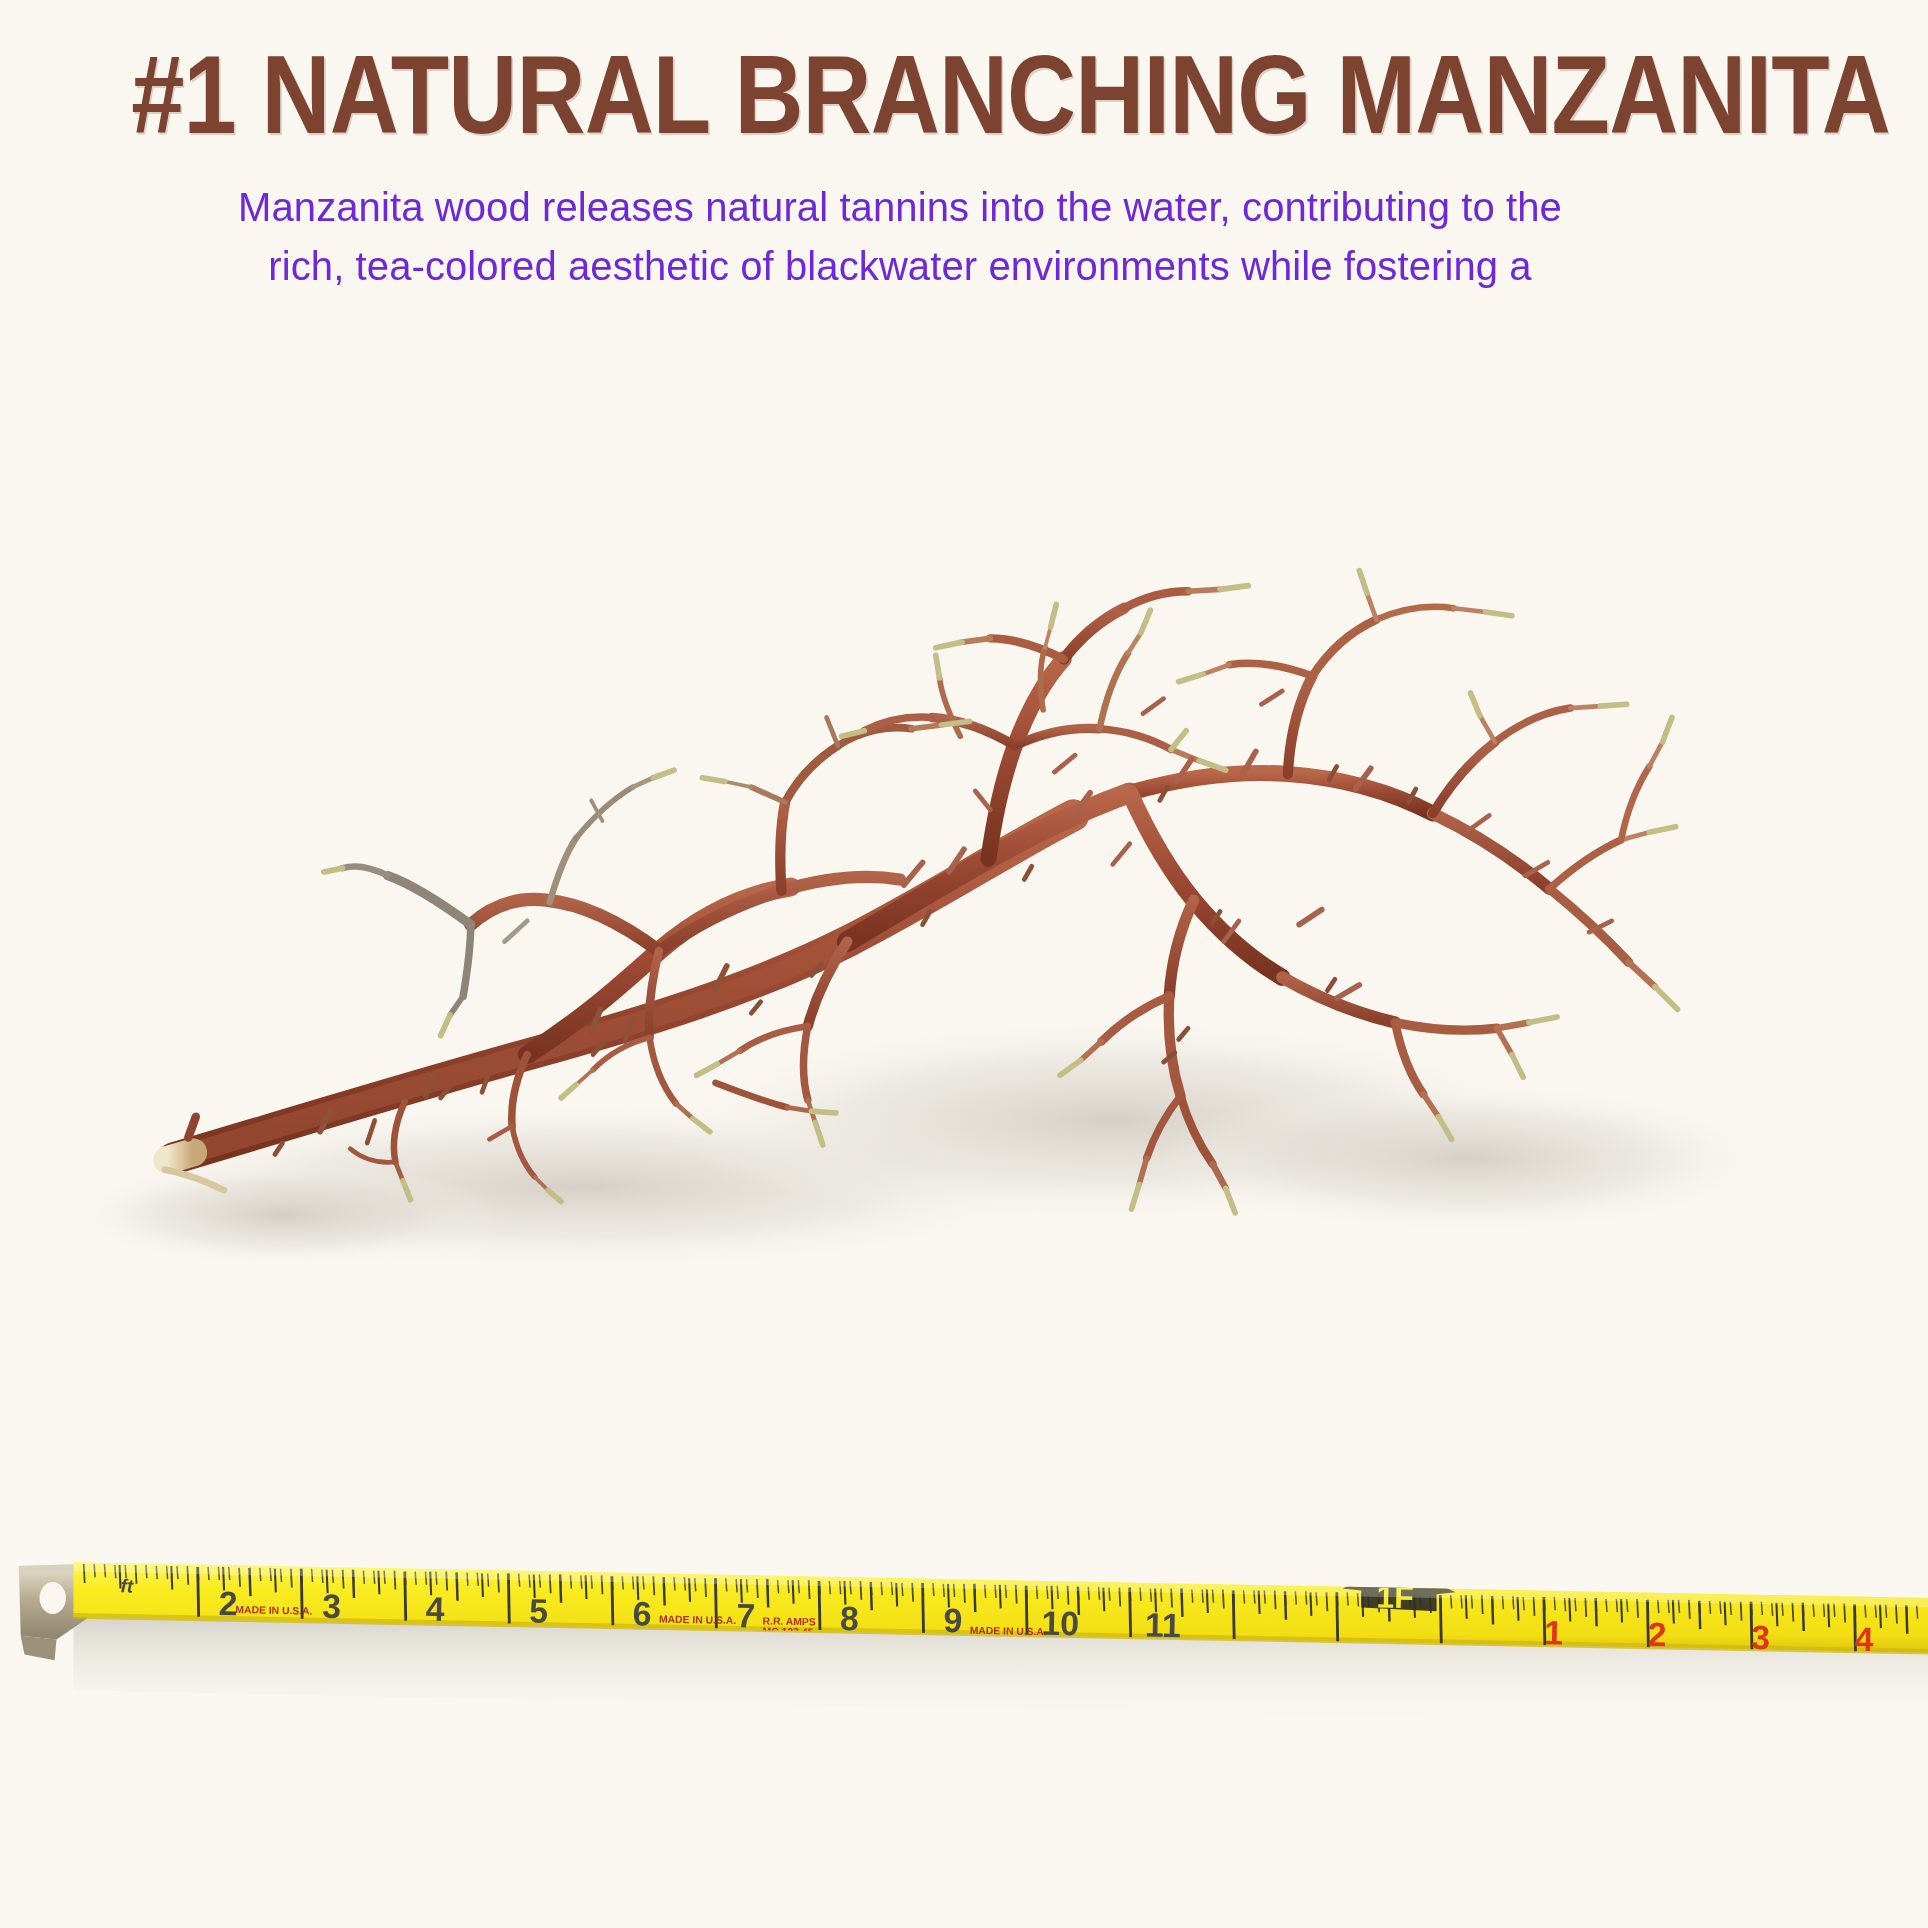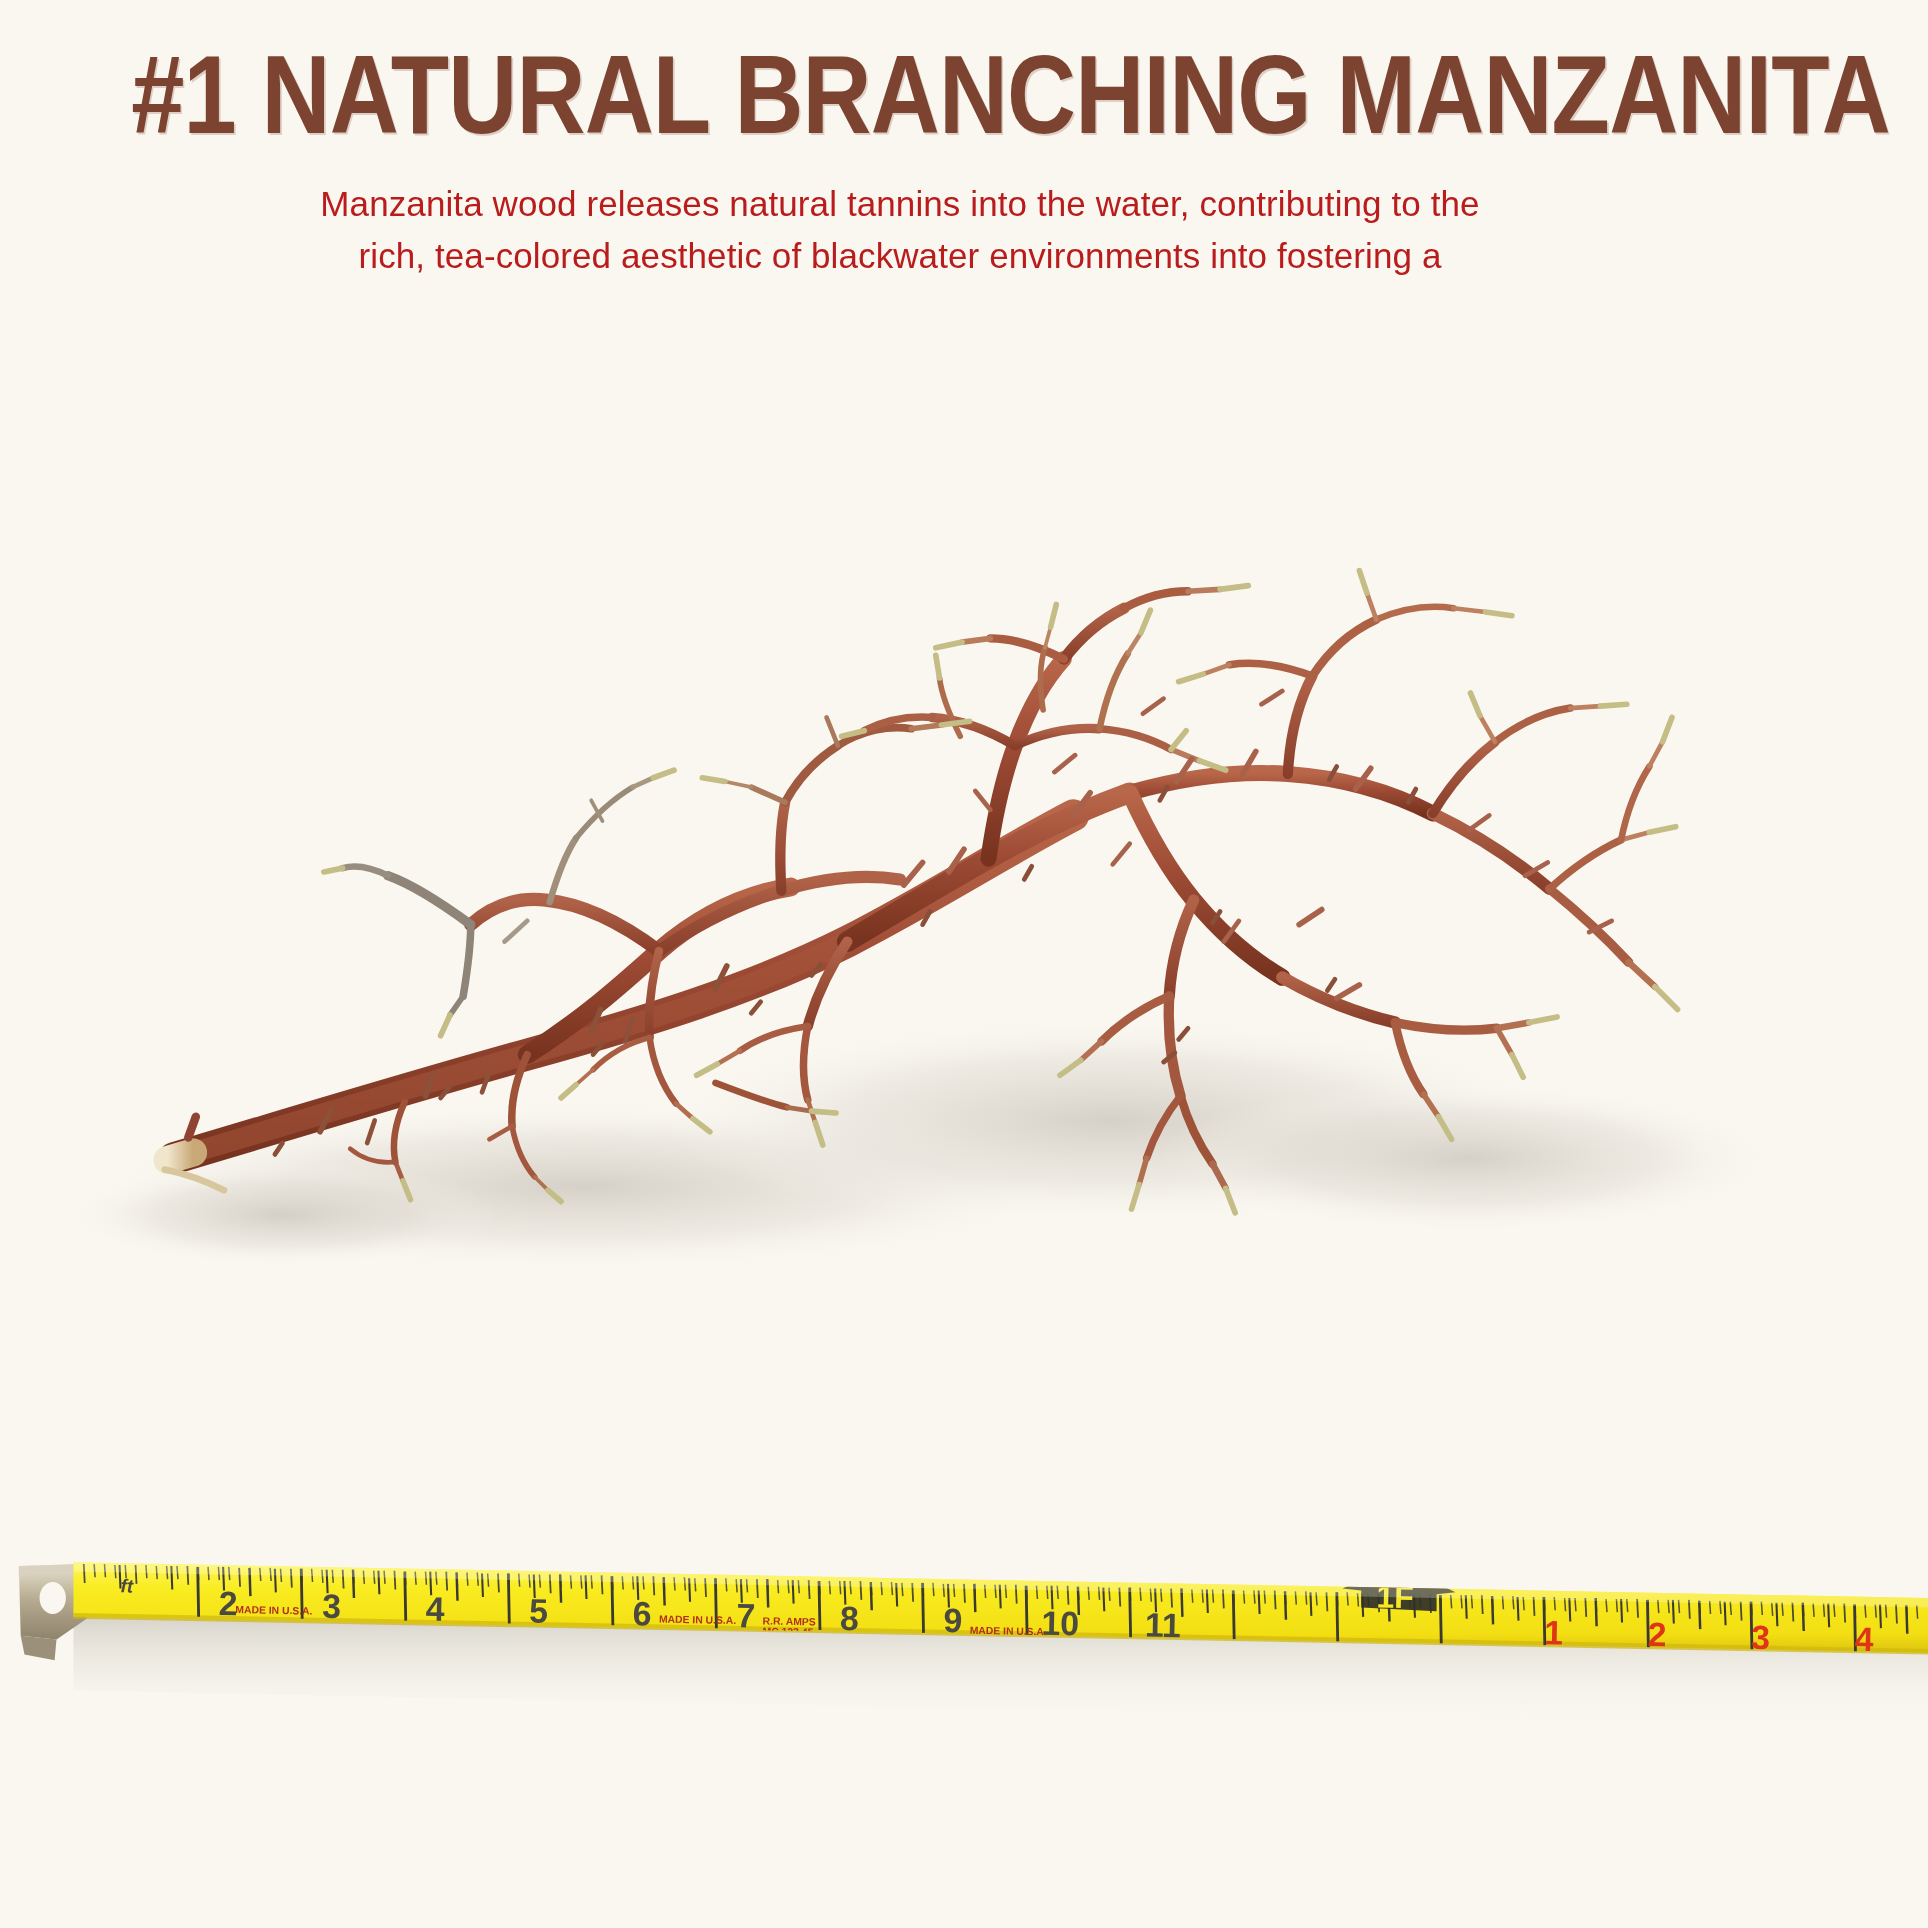--- a/index.html
+++ b/index.html
@@ -36,23 +36,23 @@
     transform: scaleX(0.86);
     transform-origin: center top;
     white-space: nowrap;
     text-shadow: 1.9px 1.9px 0 rgba(123,67,48,0.22);
   }
   #subtitle {
     margin: 22.6px auto 0 auto;
     width: 1488px;
     font-family: "Liberation Sans", sans-serif;
     font-weight: 400;
-    font-size: 35px;
+    font-size: 40px;
     line-height: 1.46;
-    color: #b91c1c;
+    color: #6d28d9;
     letter-spacing: 0.1px;
   }
   #subtitle span { display: block; }
 
   
   #photo-stage {
     position: absolute;
     top: 443px;
     left: 0;
     width: 1928px;
@@ -68,21 +68,21 @@
 </style>
 </head>
 <body>
 
 <div id="page">
 
   <div id="header-block">
     <h1 id="page-title">#1 NATURAL BRANCHING MANZANITA</h1>
     <div id="subtitle">
       <span>Manzanita wood releases natural tannins into the water, contributing to the</span>
-      <span>rich, tea-colored aesthetic of blackwater environments into fostering a</span>
+      <span>rich, tea-colored aesthetic of blackwater environments while fostering a</span>
     </div>
   </div>
 
   <div id="photo-stage">
 
     <svg id="branch-svg" viewBox="0 0 2048 1200" preserveAspectRatio="none">
       <defs>
         <linearGradient id="barkGrad" x1="0" y1="0" x2="0" y2="1">
           <stop offset="0%" stop-color="#b9674a"></stop>
           <stop offset="45%" stop-color="#9c4a34"></stop>

